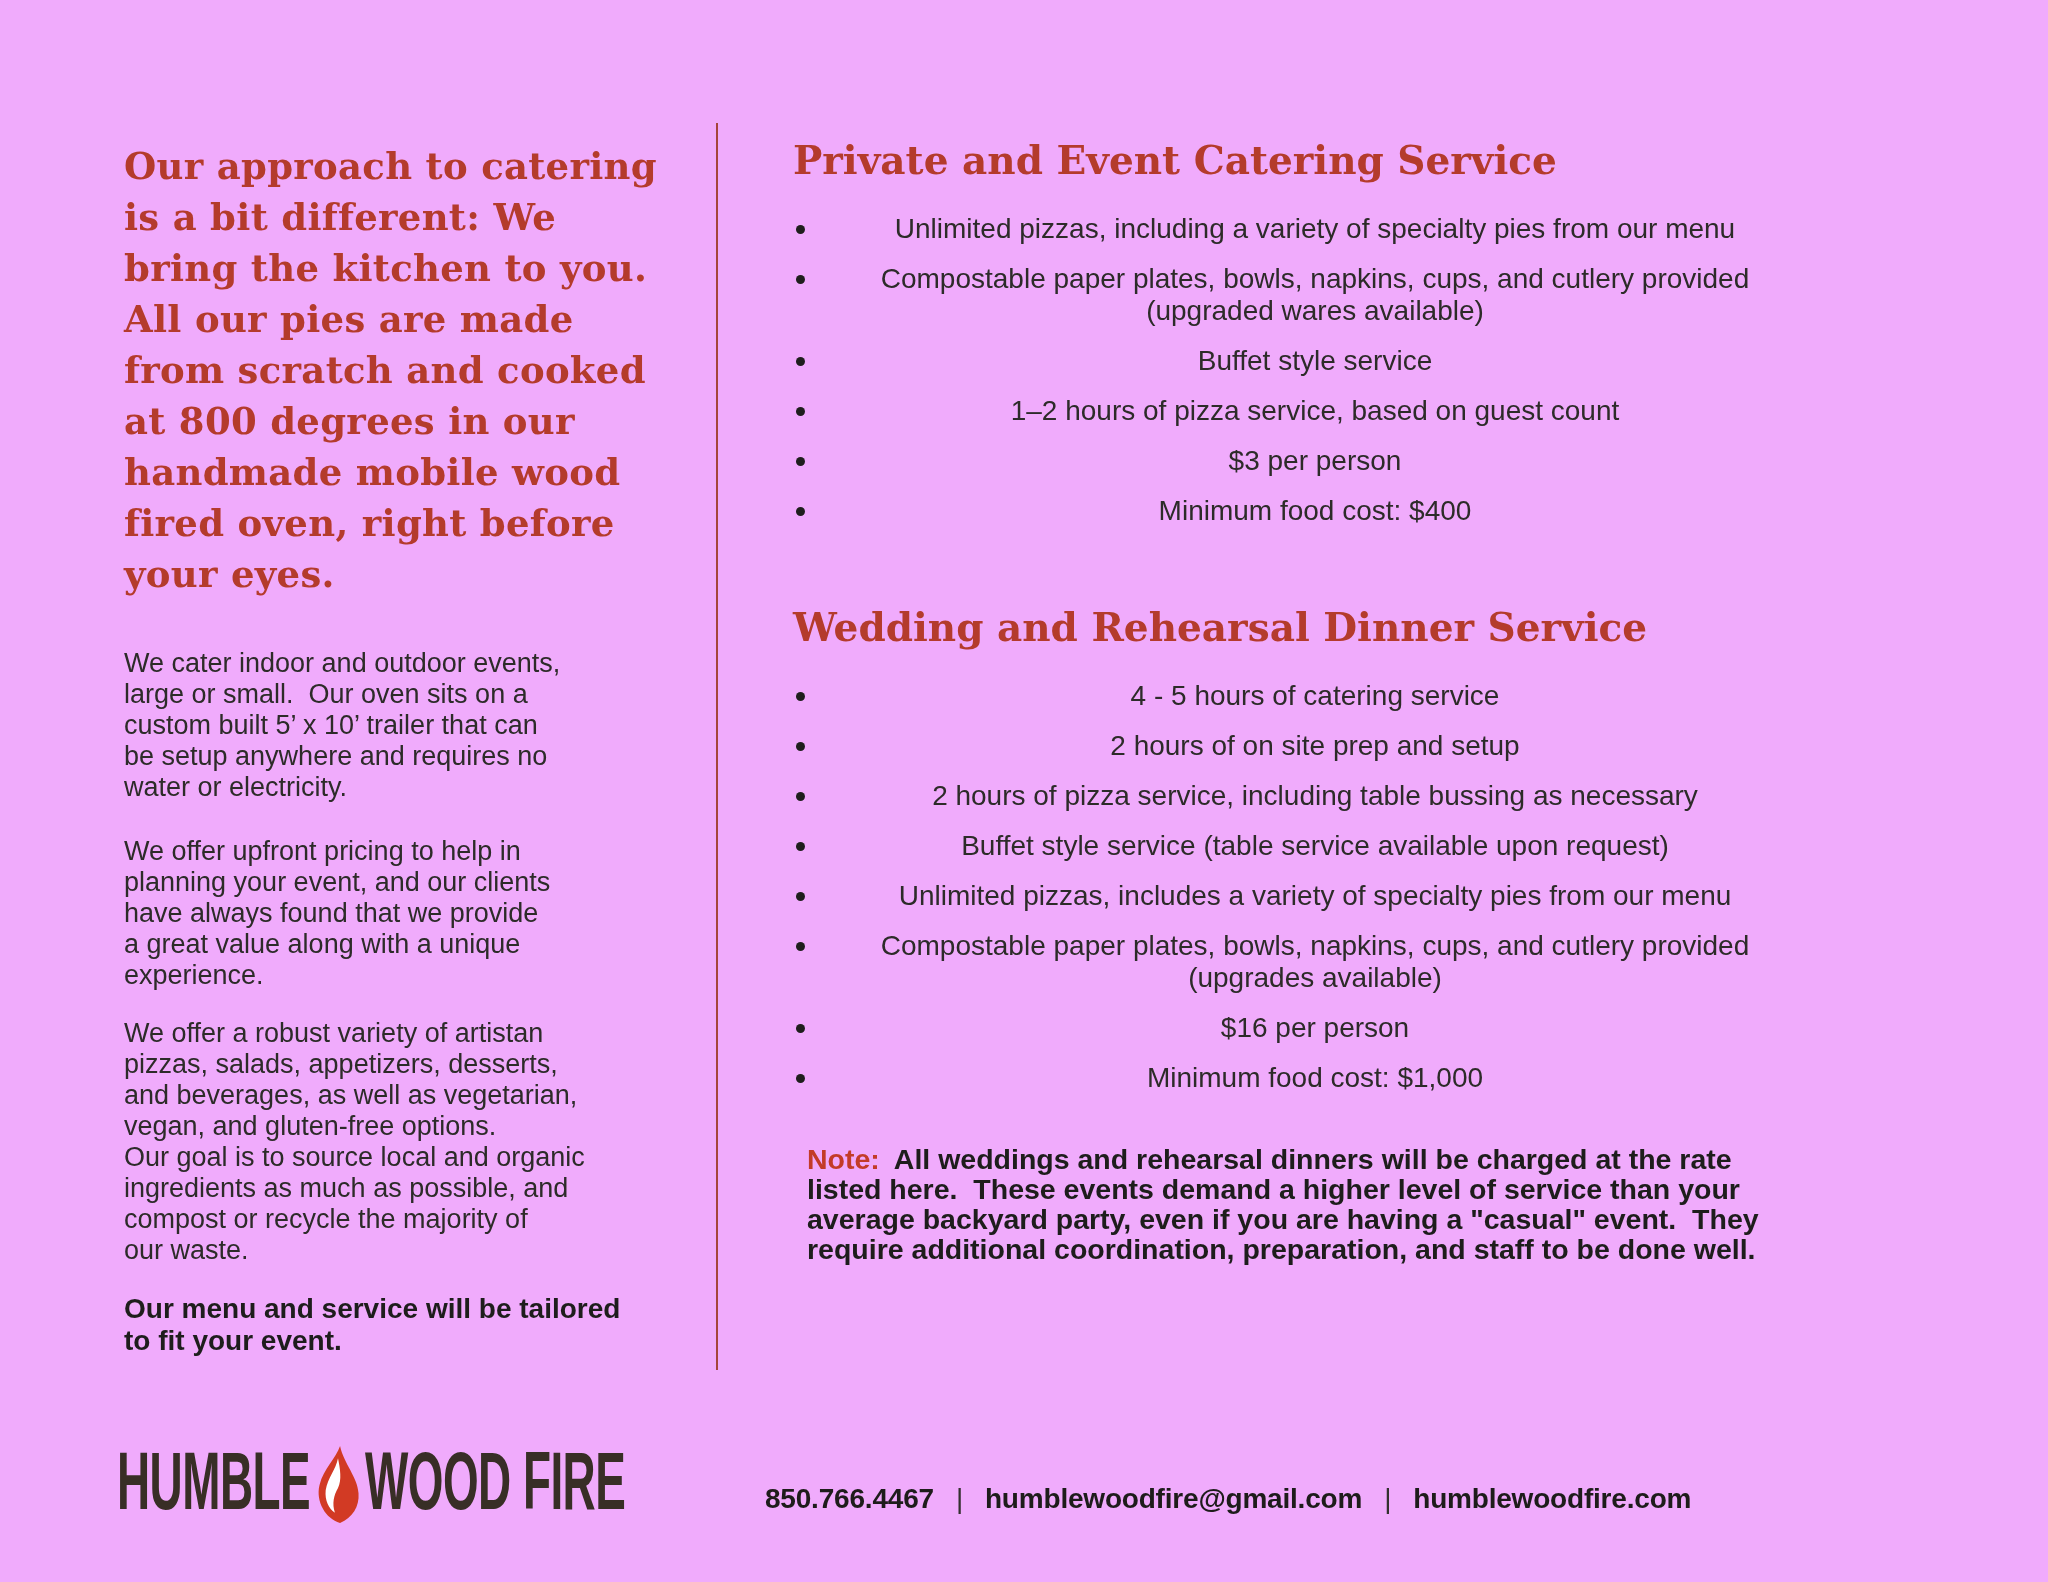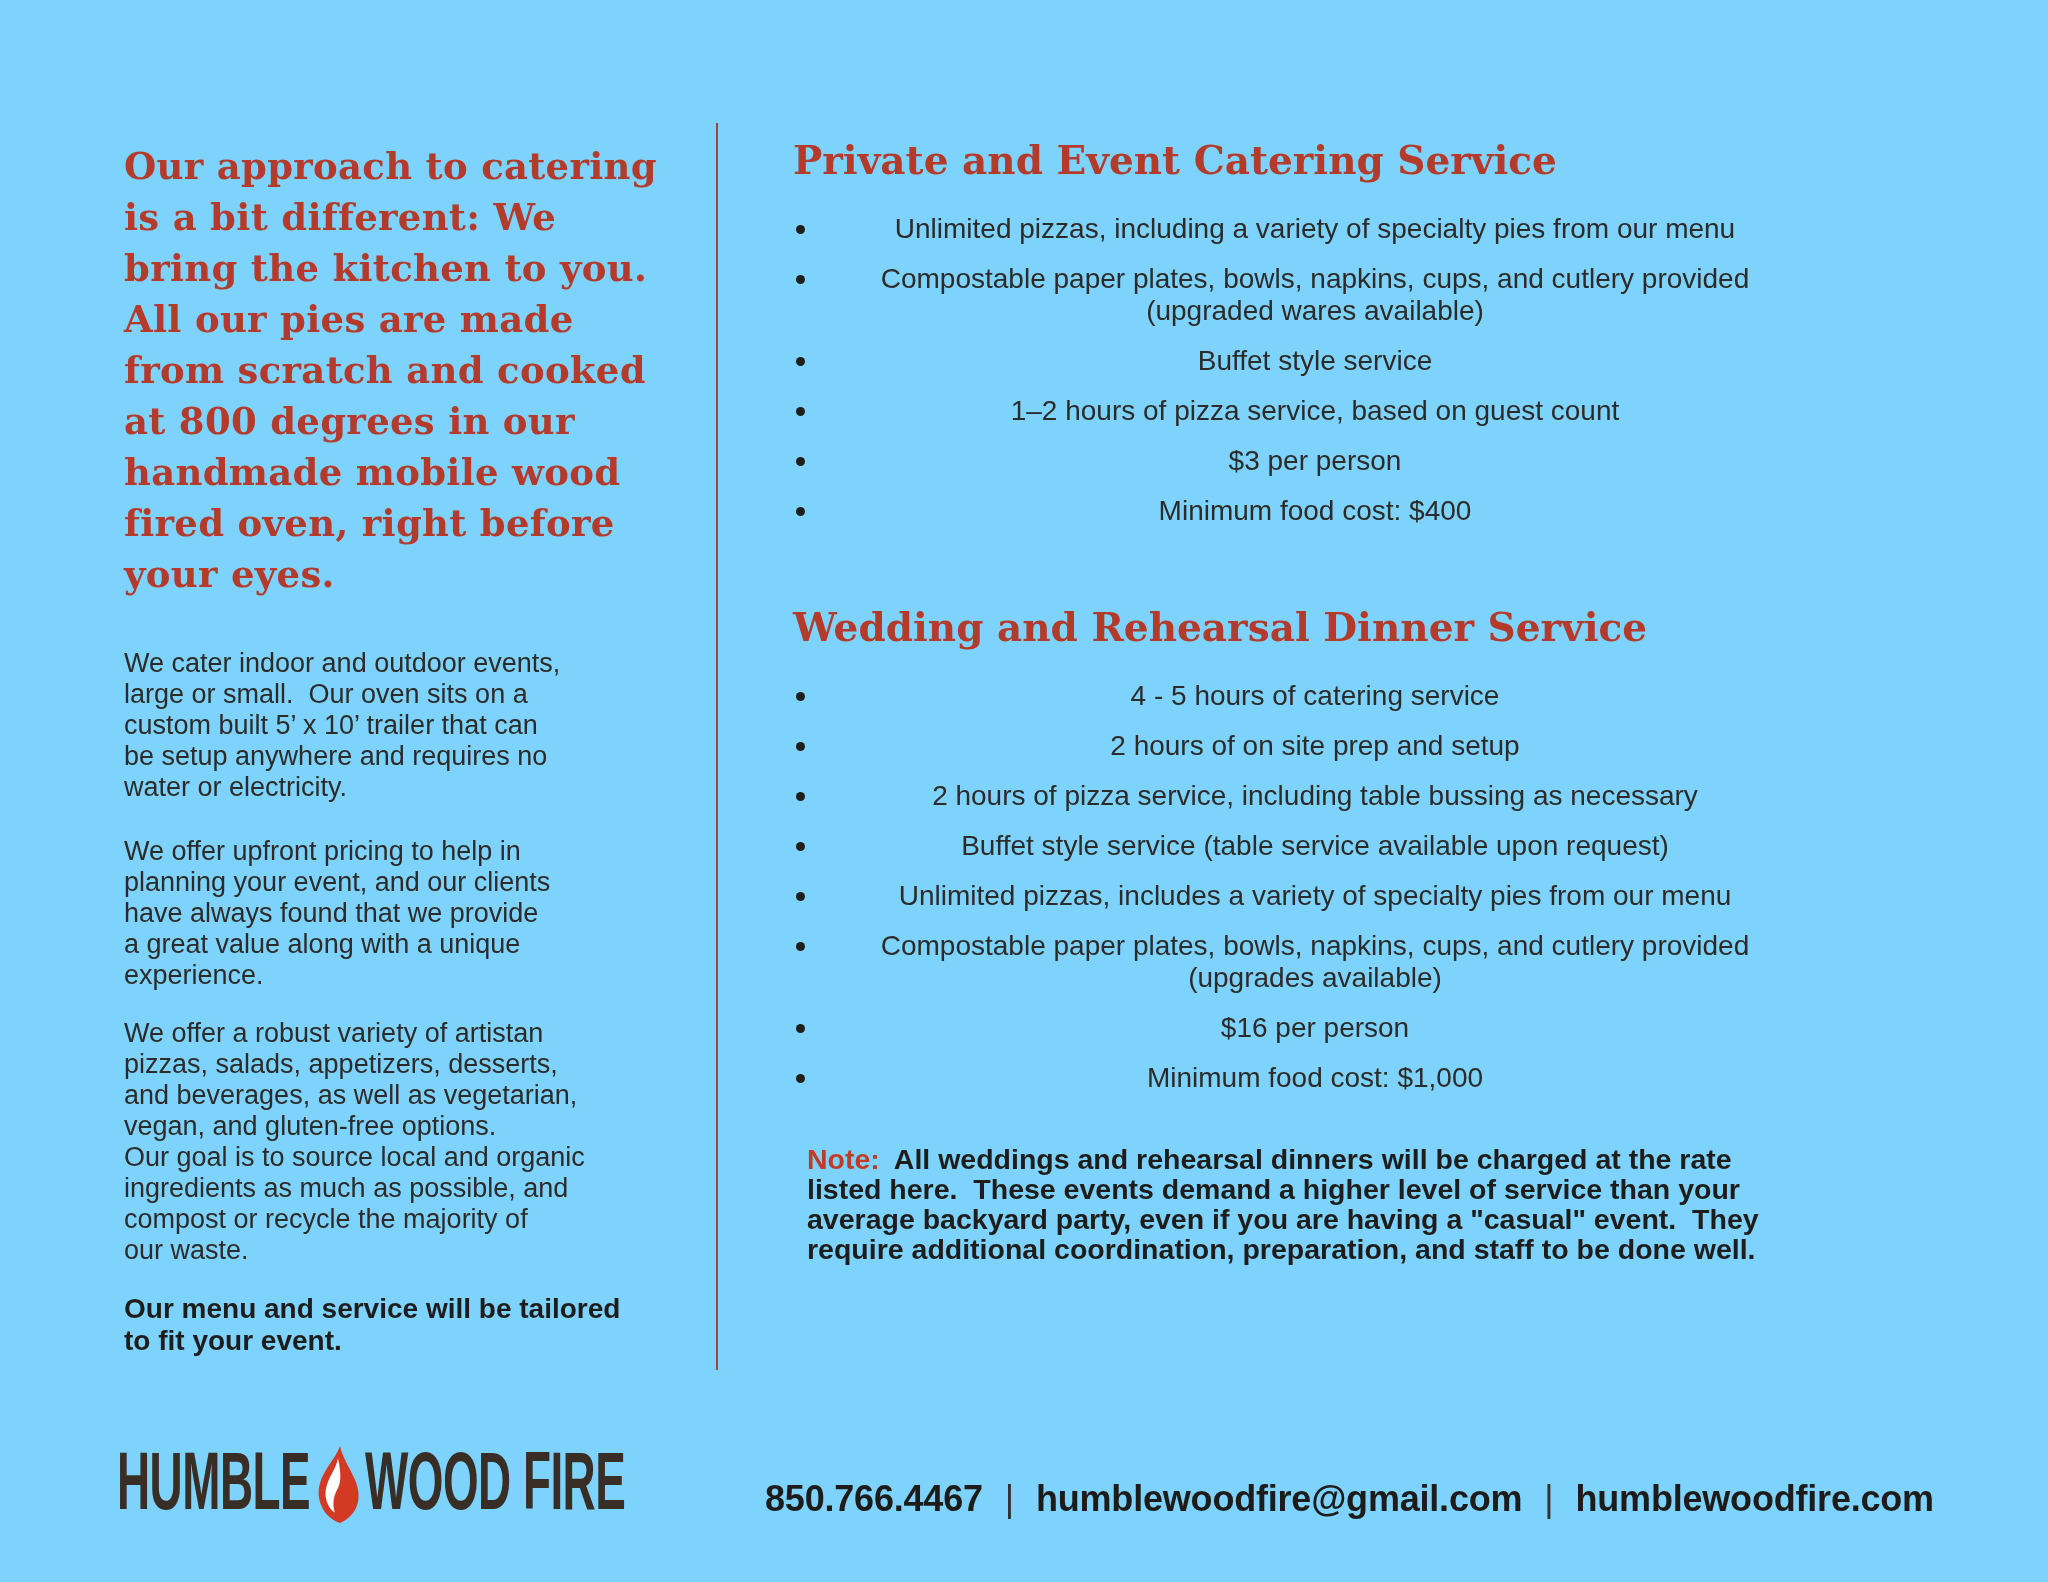--- a/index.html
+++ b/index.html
@@ -10,21 +10,21 @@
   body {
     width: 2048px;
     height: 1582px;
     position: relative;
     font-family: "Liberation Sans", sans-serif;
     overflow: hidden;
   }
   .page {
     position: absolute;
     inset: 0;
-    background: #7dd3fc;
+    background: #f0abfc;
   }
 
   
   .left-col {
     position: absolute;
     left: 124px;
     top: 141px;
     width: 560px;
   }
   .headline {
@@ -138,21 +138,21 @@
     position: absolute;
     left: 315px;
     top: 1446px;
     width: 46px;
     height: 78px;
   }
   .contact {
     position: absolute;
     left: 765px;
     top: 1482px;
-    font-size: 36px;
+    font-size: 28px;
     line-height: 34px;
     font-weight: bold;
     letter-spacing: -0.2px;
     color: #1e1c1b;
     white-space: nowrap;
   }
   .contact .sep {
     font-weight: normal;
     color: #33302e;
     margin: 0 22px;

